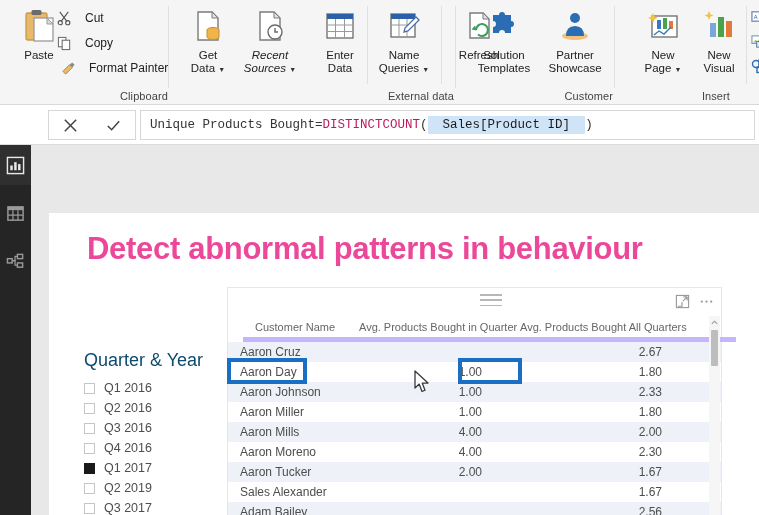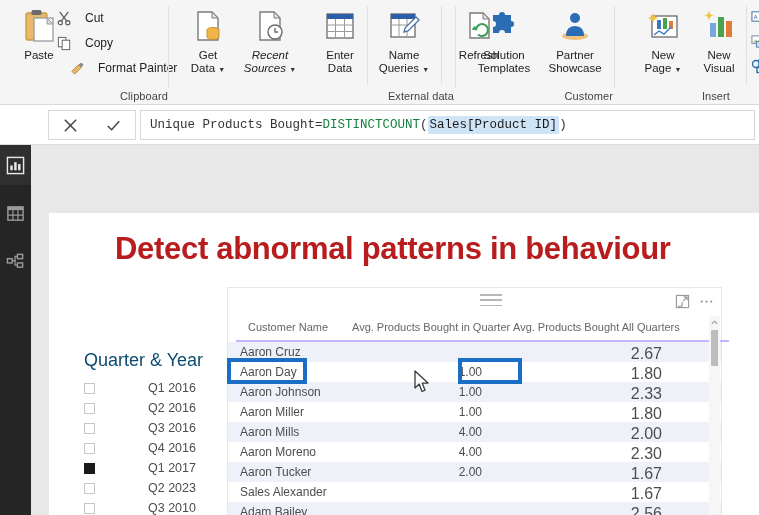--- a/index.html
+++ b/index.html
@@ -54,22 +54,22 @@
   #fbar-btns > div {
     flex: 1; display: flex; align-items: center; justify-content: center; cursor: default;
   }
   #fbox {
     position: absolute; left: 140px; top: 5px; width: 615px; height: 30px;
     background: #fff; border: 1px solid #d7d7d7;
     display: flex; align-items: center; padding-left: 9px;
     font-family: "Liberation Mono", "DejaVu Sans Mono", monospace;
     font-size: 12.5px; color: #333; white-space: nowrap; overflow: hidden;
   }
-  #fbox .fn { color: #15803d; }
-  #fbox .ref { background: #cfe4f7; color: #1b1b1b; padding: 2px 2px; border-radius: 1px; }
+  #fbox .fn { color: #be185d; }
+  #fbox .ref { background: #cfe4f7; color: #1b1b1b; padding: 2px 15px; border-radius: 1px; }
 
   
   #leftnav {
     position: absolute; left: 0; top: 145px; width: 31px; height: 370px;
     background: #252526;
   }
   .navitem {
     position: absolute; left: 0; width: 31px; height: 40px;
     display: flex; align-items: center; justify-content: center; cursor: default;
   }
@@ -83,71 +83,71 @@
   #outer {
     position: absolute; left: 31px; top: 145px; width: 728px; height: 370px;
     background: #e8e8e8; overflow: hidden;
   }
   #page {
     position: absolute; left: 18px; top: 68px; width: 740px; height: 302px;
     background: #ffffff;
   }
   #title {
     position: absolute; left: 38px; top: 18px;
-    font-size: 31px; font-weight: bold; color: #b91c1c;
-    letter-spacing: -0.3px; white-space: nowrap; margin-left: 28px;
+    font-size: 31px; font-weight: bold; color: #ec4899;
+    letter-spacing: -0.3px; white-space: nowrap;
   }
 
   
   #slicer { position: absolute; left: 53px; top: 173px; width: 135px; }
   #slicer .shead { font-size: 18px; color: #0c4a6e; margin-bottom: 7px; margin-top: 32px; }
   .sitem { display: flex; align-items: center; height: 20px; cursor: default; }
   .sbox {
     width: 11px; height: 11px; border: 1px solid #c6c6c6; background: #fff;
     margin-right: 9px; flex: none;
   }
   .sbox.on { background: #1a1a1a; border-color: #1a1a1a; }
-  .slabel { font-size: 12.5px; color: #4d4d4d; margin-left: 44px; }
+  .slabel { font-size: 12.5px; color: #4d4d4d; }
 
   
   #tvis {
     position: absolute; left: 196px; top: 142px; width: 495px; height: 232px;
     background: #ffffff; border: 1px solid #e6e6e6;
   }
   #tvis-top { position: absolute; left: 0; top: 0; width: 100%; height: 28px; }
   #drag-handle {
     position: absolute; left: 252px; top: 6px; width: 22px; height: 12px;
     display: flex; flex-direction: column; justify-content: space-between; cursor: default;
   }
   #drag-handle span { display: block; height: 1.5px; background: #b7b7b7; }
   .vicon {
     position: absolute; top: 5px; width: 16px; height: 16px;
     display: flex; align-items: center; justify-content: center; cursor: default;
   }
 
   #thead {
-    position: absolute; left: 8px; top: 28px; width: 100%; height: 26px;
-    border-bottom: 2px solid #c4b5fd;
+    position: absolute; left: 15px; top: 28px; width: 100%; height: 26px;
+    border-bottom: 5px solid #c4b5fd;
   }
   .hcell {
     position: absolute; top: 5px; font-size: 11px; color: #666; white-space: nowrap;
   }
   #tbody { position: absolute; left: 0; top: 54px; width: 100%; height: 178px; overflow: hidden; }
   .trow { position: relative; height: 20px; width: 100%; }
   .trow.alt { background: #eef1f7; }
   .cname {
     position: absolute; left: 12px; top: 3px; font-size: 12px; color: #4d4d4d; white-space: nowrap;
   }
   .cq {
     position: absolute; left: 178px; width: 76px; text-align: right;
     top: 3px; font-size: 12px; color: #4d4d4d;
   }
   .call {
     position: absolute; left: 352px; width: 82px; text-align: right;
-    top: 3px; font-size: 16px; color: #4d4d4d;
+    top: 3px; font-size: 12px; color: #4d4d4d;
   }
 
   
   #vscroll {
     position: absolute; right: 1px; top: 28px; width: 11px; height: 203px; background: #f6f6f6;
   }
   #vscroll .arrow {
     position: absolute; left: 0; top: 1px; width: 11px; height: 11px;
     display: flex; align-items: center; justify-content: center; cursor: default;
   }
@@ -197,21 +197,21 @@
       <div class="smbtn" style="left:56px; top:33px;">
         <div class="ico">
           <svg width="15" height="15" viewBox="0 0 16 16">
             <rect x="1.5" y="1.5" width="8" height="10" fill="#fff" stroke="#6a6a6a" stroke-width="1.1"></rect>
             <rect x="5.5" y="4.5" width="8" height="10" fill="#fff" stroke="#6a6a6a" stroke-width="1.1"></rect>
           </svg>
         </div>
         <div class="lbl">Copy</div>
       </div>
 
-      <div class="smbtn" style="left:69px; top:58px;">
+      <div class="smbtn" style="left:60px; top:58px;">
         <div class="ico">
           <svg width="15" height="15" viewBox="0 0 16 16">
             <path d="M2 11 L9 4 L12 7 L5 14 Z" fill="#e8b96a" stroke="#b8893c" stroke-width="1"></path>
             <path d="M9 4 L12 1.5 L14.5 4 L12 7 Z" fill="#8a8a8a"></path>
           </svg>
         </div>
         <div class="lbl">Format Painter</div>
       </div>
 
       <div class="glabel">Clipboard</div>
@@ -485,25 +485,25 @@
       <div class="sitem">
         <div class="sbox"></div>
         <div class="slabel">Q4 2016</div>
       </div>
       <div class="sitem">
         <div class="sbox on"></div>
         <div class="slabel">Q1 2017</div>
       </div>
       <div class="sitem">
         <div class="sbox"></div>
-        <div class="slabel">Q2 2023</div>
+        <div class="slabel">Q2 2019</div>
       </div>
       <div class="sitem">
         <div class="sbox"></div>
-        <div class="slabel">Q3 2010</div>
+        <div class="slabel">Q3 2017</div>
       </div>
     </div>
 
     <div id="tvis">
       <div id="tvis-top">
         <div id="drag-handle">
           <span></span>
             <span></span>
             <span></span>
         </div>

